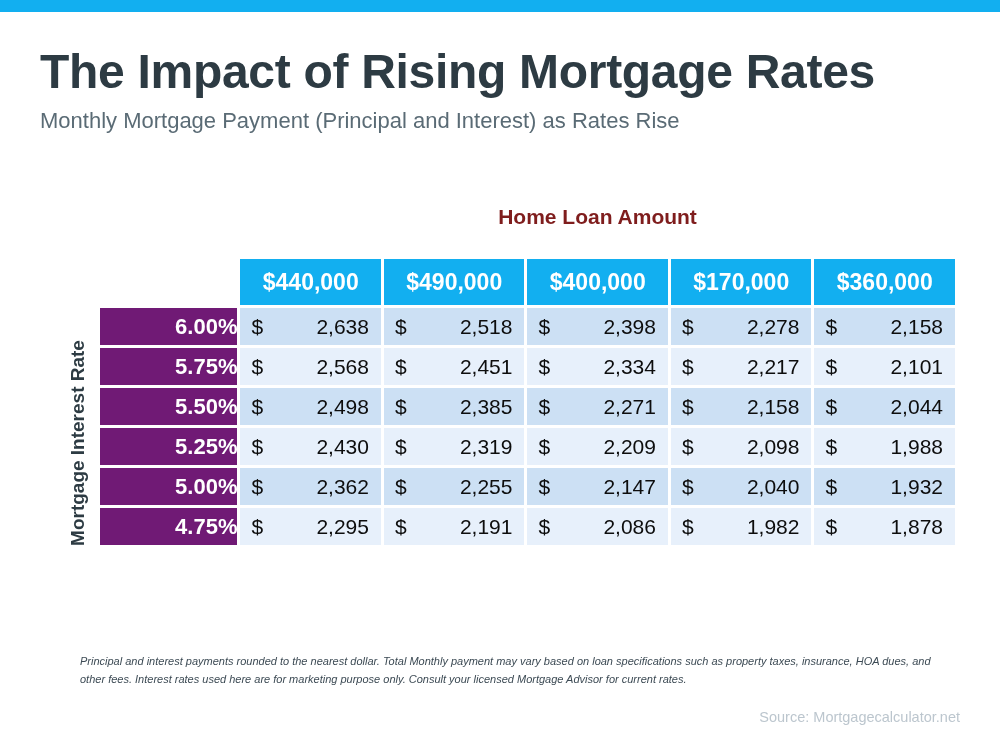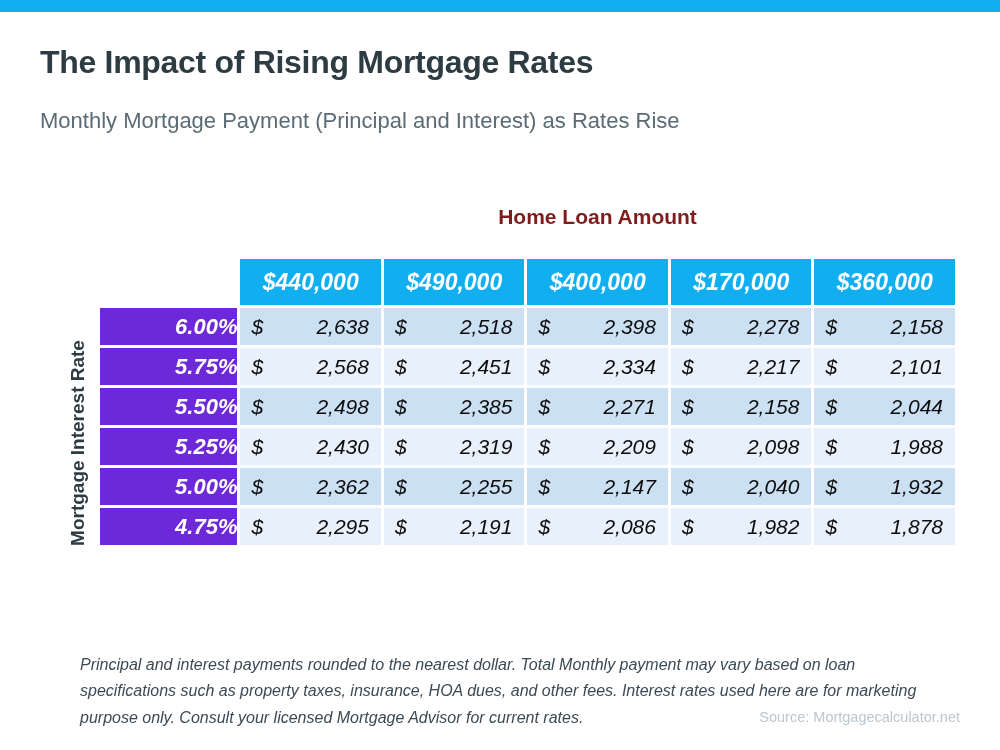--- a/index.html
+++ b/index.html
@@ -23,21 +23,21 @@
     width: 1000px;
     height: 12px;
     background: #12AFF0;
   }
 
   
   .title {
     position: absolute;
     left: 40px;
     top: 44px;
-    font-size: 32px;
+    font-size: 48px;
     font-weight: bold;
     color: #2D3B43;
     letter-spacing: -0.3px;
     white-space: nowrap;
   }
   .subtitle {
     position: absolute;
     left: 40px;
     top: 108px;
     font-size: 22px;
@@ -80,41 +80,40 @@
   table.rate-table {
     border-collapse: separate;
     border-spacing: 3px 3px;
     width: 861px;
     table-layout: fixed;
   }
   table.rate-table th,
   table.rate-table td {
     padding: 0;
     margin: 0;
-    font-style: italic;
   }
 
   col.rate-col { width: 137px; }
   col.amt-col  { width: 140px; }
 
   th.corner-blank {
     background: #ffffff;
     border: none;
   }
   th.amount-head {
     background: #12AFF0;
     color: #ffffff;
     font-size: 23px;
     font-weight: bold;
     height: 46px;
     text-align: center;
     vertical-align: middle;
   }
   td.rate-cell {
-    background: #6d28d9;
+    background: #701a75;
     color: #ffffff;
     font-size: 22px;
     font-weight: bold;
     height: 37px;
     text-align: right;
     padding-right: 16px;
     vertical-align: middle;
   }
   td.money-cell {
     height: 37px;
@@ -133,21 +132,21 @@
   }
   .money-sym { flex: none; }
   .money-val { flex: none; }
 
   
   .footnote {
     position: absolute;
     left: 80px;
     top: 652px;
     width: 870px;
-    font-size: 16px;
+    font-size: 11px;
     font-style: italic;
     line-height: 1.65;
     color: #3C4A54;
   }
   .source {
     position: absolute;
     left: 0;
     top: 709px;
     width: 960px;
     text-align: right;

